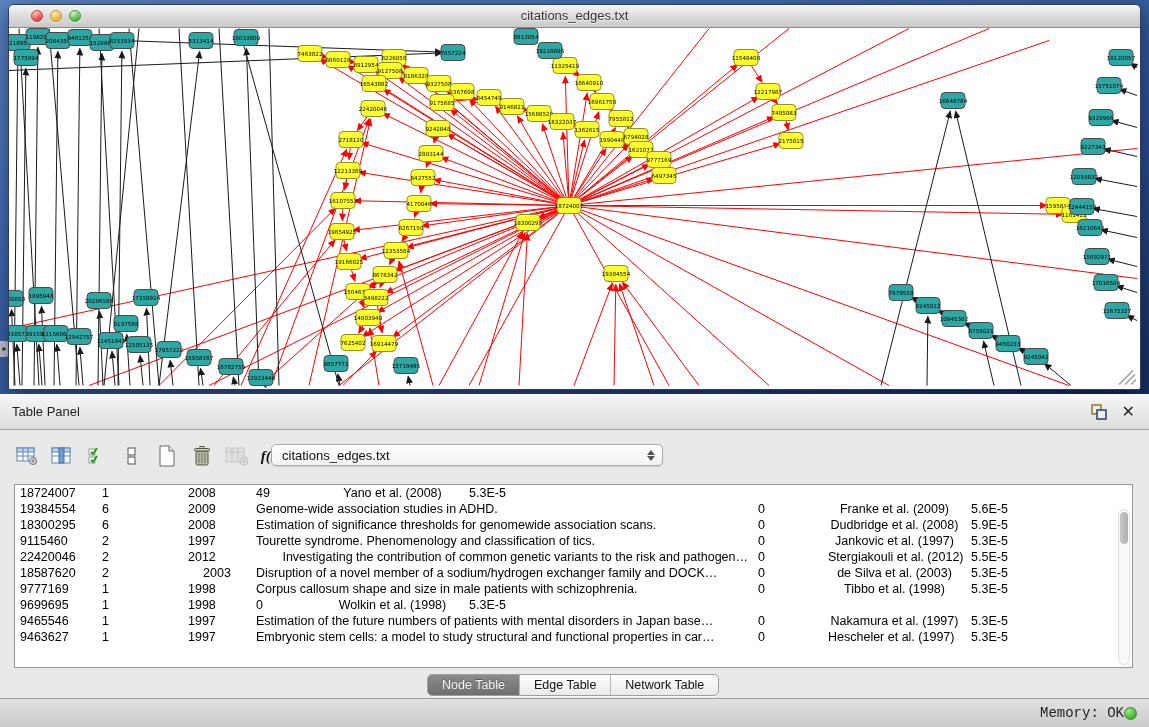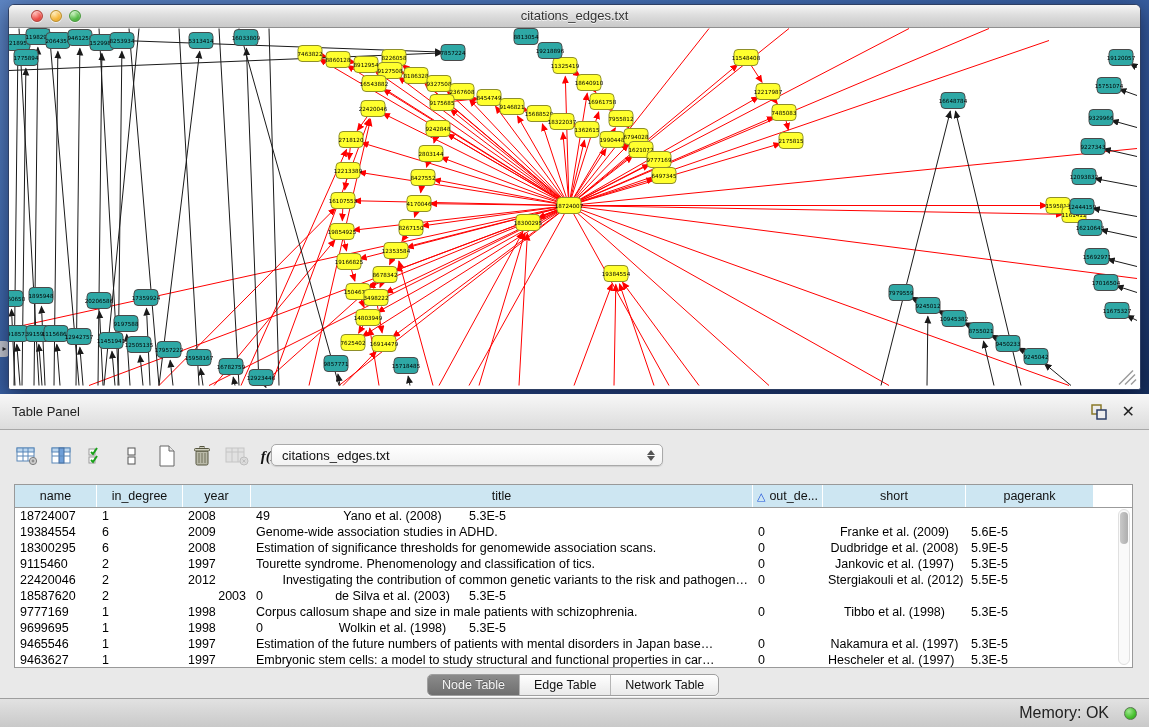--- a/index.html
+++ b/index.html
@@ -54,21 +54,21 @@
   .tbody .td{overflow:hidden;box-sizing:border-box;padding:0 5px;}
   .vscroll{position:absolute;right:2px;top:24px;bottom:2px;width:12px;background:#fafafa;border:1px solid #e0e0e0;border-radius:6px;box-sizing:border-box;}
   .vthumb{position:absolute;left:1px;right:1px;top:2px;height:32px;background:linear-gradient(90deg,#c9c9c9,#aeaeae);border-radius:5px;}
   .tabs{position:absolute;left:427px;top:244px;height:20px;display:flex;border:1px solid #9f9f9f;border-radius:5px;
     overflow:hidden;background:linear-gradient(#ffffff,#e9e9e9);box-shadow:0 1px 0 rgba(255,255,255,.8);}
   .tab{padding:0 14px;font-size:12.5px;line-height:20px;color:#111;border-right:1px solid #b5b5b5;cursor:pointer;}
   .tab:last-child{border-right:none;}
   .tab.active{background:linear-gradient(#8b8b8b,#6f6f6f);color:#f4f4f4;text-shadow:0 -1px 0 rgba(0,0,0,.3);}
   .status-bar{position:absolute;left:0;top:304px;width:100%;height:29px;
     background:linear-gradient(#e2e2e2,#c9c9c9);border-top:1px solid #9e9e9e;box-sizing:border-box;}
-  .mem-label{position:absolute;right:40px;top:0;line-height:28px;font-size:16px;color:#222;}
+  .mem-label{position:absolute;right:25px;top:0;line-height:28px;font-size:14px;color:#222;font-family:Liberation Mono, monospace;}
   .mem-dot{position:absolute;right:12px;top:8px;width:13px;height:13px;border-radius:50%;
     background:radial-gradient(circle at 35% 30%,#9fe88f,#46c02e 60%,#2e9a1d);border:1px solid #57764f;box-sizing:border-box;}
   
   .mini{display:block;}
 </style>
 </head>
 <body>
 
 <div class="graph-region">
   <div class="left-notch">▸</div>
@@ -753,44 +753,20 @@
 
     <div class="combo">
       <span>citations_edges.txt</span>
       <span class="arrows">
           <span class="up"></span>
           <span class="dn"></span>
         </span>
     </div>
 
     <div class="data-table">
-      <div class="thead" id="table-head">
-          <div class="th" style="width: 82px;">
-            <span>name</span>
-          </div>
-          <div class="th" style="width: 86px;">
-            <span>in_degree</span>
-          </div>
-          <div class="th" style="width: 68px;">
-            <span>year</span>
-          </div>
-          <div class="th" style="width: 502px;">
-            <span>title</span>
-          </div>
-          <div class="th" style="width: 70px;">
-            <span class="sort">△</span>
-            <span>out_de...</span>
-          </div>
-          <div class="th" style="width: 143px;">
-            <span>short</span>
-          </div>
-          <div class="th" style="width: 128px;">
-            <span>pagerank</span>
-          </div>
-        </div>
       <div class="tbody" id="table-body">
           <div class="tr">
             <div class="td" style="width: 82px; text-align: left;">18724007</div>
             <div class="td" style="width: 86px; text-align: left;">1</div>
             <div class="td" style="width: 68px; text-align: left;">2008</div>
             <div class="td" style="width: 70px; text-align: left;">49</div>
             <div class="td" style="width: 143px; text-align: center;">Yano et al. (2008)</div>
             <div class="td" style="width: 128px; text-align: left;">5.3E-5</div>
           </div>
           <div class="tr">
@@ -825,21 +801,22 @@
             <div class="td" style="width: 86px; text-align: left;">2</div>
             <div class="td" style="width: 68px; text-align: left;">2012</div>
             <div class="td" style="width: 502px; text-align: right;">Investigating the contribution of common genetic variants to the risk and pathogen…</div>
             <div class="td" style="width: 70px; text-align: left;">0</div>
             <div class="td" style="width: 143px; text-align: center;">Stergiakouli et al. (2012)</div>
             <div class="td" style="width: 128px; text-align: left;">5.5E-5</div>
           </div>
           <div class="tr">
             <div class="td" style="width: 82px; text-align: left;">18587620</div>
             <div class="td" style="width: 86px; text-align: left;">2</div>
-            <div class="td" style="width: 68px; text-align: right;">2003</div>
+            <div class="td" style="width: 68px; text-align: center;">2003</div>
+            <div class="td" style="width: 502px; text-align: left;">Disruption of a novel member of a sodium/hydrogen exchanger family and DOCK…</div>
             <div class="td" style="width: 70px; text-align: left;">0</div>
             <div class="td" style="width: 143px; text-align: center;">de Silva et al. (2003)</div>
             <div class="td" style="width: 128px; text-align: left;">5.3E-5</div>
           </div>
           <div class="tr">
             <div class="td" style="width: 82px; text-align: left;">9777169</div>
             <div class="td" style="width: 86px; text-align: left;">1</div>
             <div class="td" style="width: 68px; text-align: left;">1998</div>
             <div class="td" style="width: 502px; text-align: left;">Corpus callosum shape and size in male patients with schizophrenia.</div>
             <div class="td" style="width: 70px; text-align: left;">0</div>

